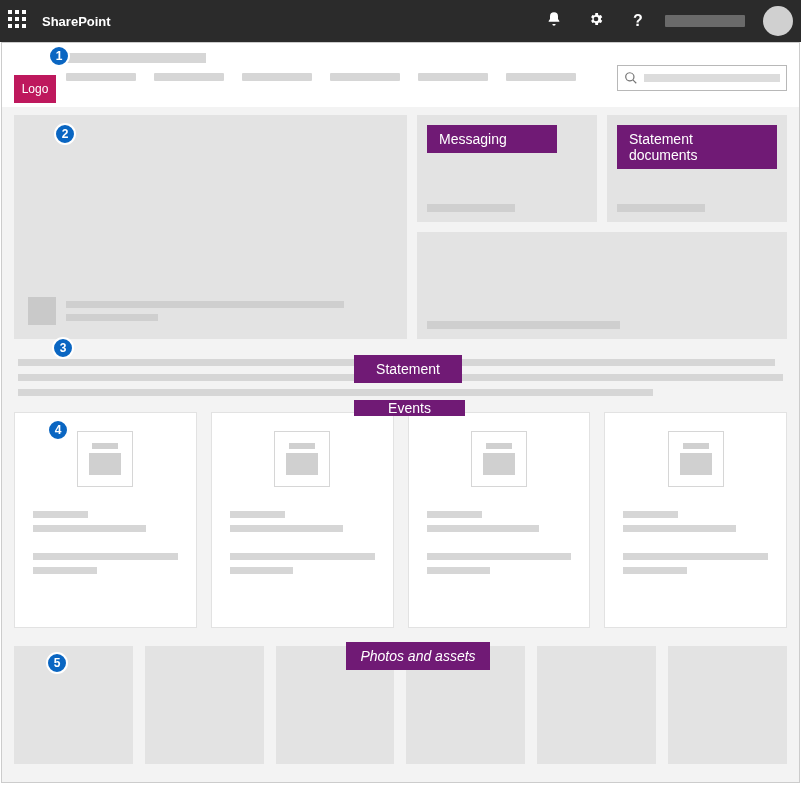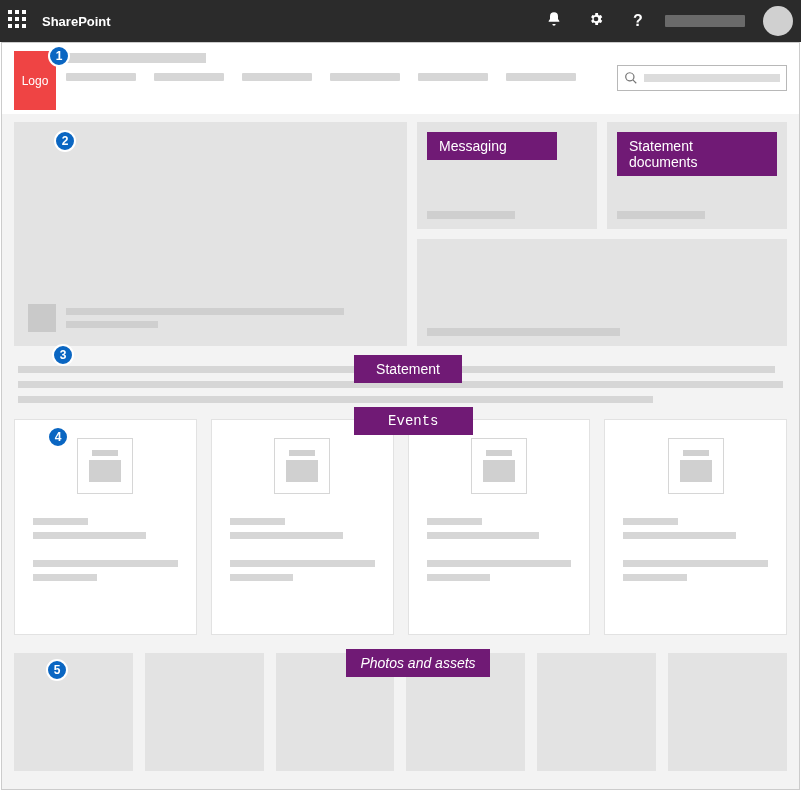--- a/index.html
+++ b/index.html
@@ -12,21 +12,21 @@
   .suite-title { font-size: 13px; font-weight: 700; }
   .suite-spacer { flex: 1; }
   .suite-icon { width: 30px; text-align: center; font-size: 16px; cursor: pointer; }
   .suite-bar .bar { width: 80px; height: 12px; background: #6a6a6a; border-radius: 1px; }
   .avatar { width: 30px; height: 30px; border-radius: 50%; background: #d0d0d0; margin-left: 6px; cursor: pointer; }
 
   .canvas { border: 1px solid #ccc; margin: 0 1px; }
 
   
   .site-header { display: flex; align-items: flex-start; padding: 8px 12px 4px 12px; gap: 10px; position: relative; }
-  .logo-box { width: 42px; height: 59px; background: #ef4444; color: #fff; display: flex; align-items: center; justify-content: center; font-size: 12px; }
+  .logo-box { width: 42px; height: 28px; background: #be185d; color: #fff; display: flex; align-items: center; justify-content: center; font-size: 12px; margin-top: 24px; }
   .header-mid { flex: 1; padding-top: 2px; }
   .ph-line { background: #dcdcdc; height: 8px; border-radius: 1px; }
   .site-title-ph { width: 140px; height: 10px; background: #d6d6d6; margin-bottom: 10px; }
   .nav-row { display: flex; gap: 18px; }
   .nav-row .ph-line { width: 70px; height: 8px; background: #d6d6d6; }
   .search-wrap { width: 170px; margin-top: 14px; }
   .search-box { display: flex; align-items: center; border: 1px solid #b8b8b8; height: 26px; padding: 0 6px; gap: 6px; background: #fff; }
   .search-box svg { width: 14px; height: 14px; fill: #777; }
   .search-ph { flex:1; height: 8px; background: #dcdcdc; }
 
@@ -52,35 +52,35 @@
   .ql { flex:1; height: 107px; background: #e3e3e3; position: relative; padding: 10px; display:flex; flex-direction:column; }
   .ql .label-tag { position: static; width: fit-content; min-width: 130px; }
   .ql .ql-ph { margin-top: auto; height: 8px; background: #cfcfcf; width: 55%; }
 
   
   .statement-block { position: relative; padding: 20px 4px 8px 4px; }
   .st-lines div { height: 7px; background: #d6d6d6; margin-bottom: 8px; }
   .st-lines div:nth-child(1){ width: 99%; }
   .st-lines div:nth-child(2){ width: 100%; }
   .st-lines div:nth-child(3){ width: 83%; margin-bottom:0; }
-  .statement-tag { position: absolute; top: 9px; left: 44%; padding: 6px 22px; }
+  .statement-tag { position: absolute; top: 16px; left: 44%; padding: 6px 22px; }
 
   
   .events-row { gap: 14px; position: relative; padding-top: 8px; }
   .ev-card { flex:1; background: #fff; border: 1px solid #e2e2e2; height: 216px; padding: 18px; display:flex; flex-direction:column; }
   .ev-thumb-box { width: 56px; height: 56px; border: 1px solid #d6d6d6; margin: 0 auto 10px auto; display:flex; flex-direction:column; align-items:center; justify-content:center; gap:4px; padding:6px;}
   .ev-thumb-box div:first-child { width: 26px; height: 6px; background: #d0d0d0; }
   .ev-thumb-box div:last-child { width: 32px; height: 22px; background: #d0d0d0; }
   .ev-lines div { height: 7px; background: #d6d6d6; margin-bottom: 7px; }
   .ev-block1 div:nth-child(1){ width: 38%; }
   .ev-block1 div:nth-child(2){ width: 78%; }
   .ev-gap { height: 14px; }
   .ev-block2 div:nth-child(1){ width: 100%; }
   .ev-block2 div:nth-child(2){ width: 44%; }
-  .events-tag { position: absolute; top: -4px; left: 44%; padding: 6px 34px; font-family: Liberation Mono, monospace; }
+  .events-tag { position: absolute; top: -4px; left: 44%; padding: 0 34px; }
 
   
   .photos-row { gap: 12px; position: relative; padding-top: 18px; }
   .photo-tile { flex:1; height: 118px; background: #e3e3e3; }
   .photos-tag { position: absolute; top: 14px; left: 43%; padding: 6px 14px; font-style: italic; }
 
   
   .callout { position: absolute; width: 22px; height: 22px; border-radius: 50%; background: #0a66c2; color: #fff; font-size: 12px; font-weight: 600; display:flex; align-items:center; justify-content:center; border: 2px solid #fff; z-index: 5; }
 </style>
 </head>

